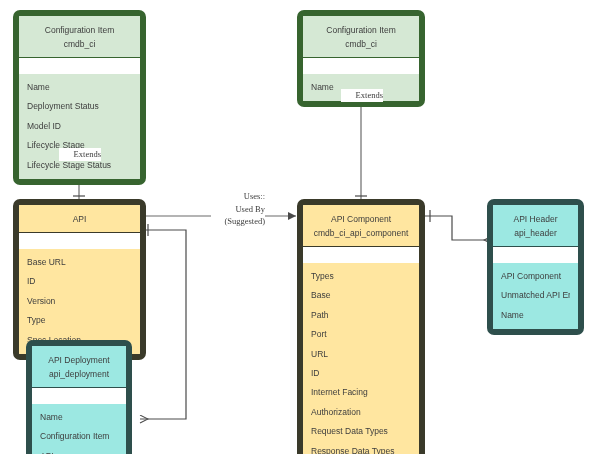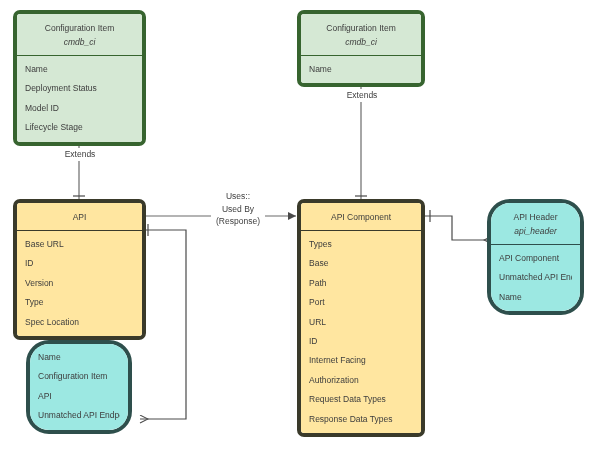--- a/index.html
+++ b/index.html
@@ -24,69 +24,71 @@
   .edges {
     position: absolute;
     left: 0; top: 0;
     width: 595px;
     height: 454px;
     pointer-events: none;
   }
   .entity {
     position: absolute;
     box-sizing: border-box;
-    border: 4px solid #8b5cf6;
+    border: 6px solid #8b5cf6;
     border-radius: 7px;
     overflow: hidden;
     background: #ffffff;
   }
   .entity .hdr {
     box-sizing: border-box;
     text-align: center;
     padding: 7px 4px 6px 4px;
     border-bottom: 1px solid #333333;
     line-height: 14px;
     font-size: 8.5px;
   }
   .entity .hdr .t1 { display: block; }
-  .entity .hdr .t2 { display: block; font-style: italic; }
+  .entity .hdr .t2 { display: block; }
   .entity .rows {
     box-sizing: border-box;
     padding: 4px 8px 4px 0;
+    margin-top: 16px;
   }
   .entity .rows .row {
     box-sizing: border-box;
     font-size: 8.5px;
     line-height: 19.4px;
     height: 19.4px;
     padding-left: 8px;
     white-space: nowrap;
     overflow: hidden;
   }
   
   .pal-green .hdr, .pal-green .rows { background: #d5e8d4; }
   .pal-green { border-color: #37642f; }
   .pal-green .hdr { border-bottom-color: #37642f; }
 
   .pal-yellow .hdr, .pal-yellow .rows { background: #ffe6a0; }
   .pal-yellow { border-color: #3a3a2a; }
   .pal-yellow .hdr { border-bottom-color: #3a3a2a; }
 
   .pal-cyan .hdr, .pal-cyan .rows { background: #9ce8e2; }
-  .pal-cyan { border-color: #2e4f4c; border-radius: 23px; }
+  .pal-cyan { border-color: #2e4f4c; }
   .pal-cyan .hdr { border-bottom-color: #2e4f4c; }
 
   .edge-label {
     position: absolute;
     font-size: 8.5px;
     line-height: 12.6px;
     color: #3d3d3d;
-    text-align: center;
+    text-align: right;
     background: #ffffff;
     white-space: nowrap;
+    font-family: Liberation Serif, serif;
   }
 </style>
 </head>
 <body>
 
 <div id="canvas">
 
   <svg class="edges" viewBox="0 0 595 454" width="595" height="454">
     <defs>
       <marker id="arrowFilled" markerWidth="9" markerHeight="8" refX="8" refY="4" orient="auto" markerUnits="userSpaceOnUse">
@@ -126,20 +128,21 @@
   <div class="entity pal-green" style="left:13px; top:10px; width:133px;">
     <div class="hdr">
       <span class="t1">Configuration Item</span>
       <span class="t2">cmdb_ci</span>
     </div>
     <div class="rows">
       <div class="row">Name</div>
       <div class="row">Deployment Status</div>
       <div class="row">Model ID</div>
       <div class="row">Lifecycle Stage</div>
+      <div class="row">Lifecycle Stage Status</div>
     </div>
   </div>
 
   <div class="entity pal-green" style="left:297px; top:10px; width:128px;">
     <div class="hdr">
       <span class="t1">Configuration Item</span>
       <span class="t2">cmdb_ci</span>
     </div>
     <div class="rows">
       <div class="row">Name</div>
@@ -155,20 +158,21 @@
       <div class="row">ID</div>
       <div class="row">Version</div>
       <div class="row">Type</div>
       <div class="row">Spec Location</div>
     </div>
   </div>
 
   <div class="entity pal-yellow" style="left:297px; top:199px; width:128px;">
     <div class="hdr">
       <span class="t1">API Component</span>
+      <span class="t2">cmdb_ci_api_component</span>
     </div>
     <div class="rows">
       <div class="row">Types</div>
       <div class="row">Base</div>
       <div class="row">Path</div>
       <div class="row">Port</div>
       <div class="row">URL</div>
       <div class="row">ID</div>
       <div class="row">Internet Facing</div>
       <div class="row">Authorization</div>
@@ -183,31 +187,35 @@
       <span class="t2">api_header</span>
     </div>
     <div class="rows">
       <div class="row">API Component</div>
       <div class="row">Unmatched API Endpoint</div>
       <div class="row">Name</div>
     </div>
   </div>
 
   <div class="entity pal-cyan" style="left:26px; top:340px; width:106px;">
+    <div class="hdr">
+      <span class="t1">API Deployment</span>
+      <span class="t2">api_deployment</span>
+    </div>
     <div class="rows">
       <div class="row">Name</div>
       <div class="row">Configuration Item</div>
       <div class="row">API</div>
       <div class="row">Unmatched API Endpoint</div>
     </div>
   </div>
 
   <div class="edge-label" style="left:59px; top:148px; width:42px;">Extends</div>
 
   <div class="edge-label" style="left:341px; top:89px; width:42px;">Extends</div>
 
   <div class="edge-label" style="left:211px; top:190px; width:54px; background:transparent;">
     <span style="display:block; background:#ffffff;">Uses::</span>
     <span style="display:block; background:#ffffff;">Used By</span>
-    <span style="display:block; background:#ffffff;">(Response)</span>
+    <span style="display:block; background:#ffffff;">(Suggested)</span>
   </div>
 
 </div>
 
 </body></html>

